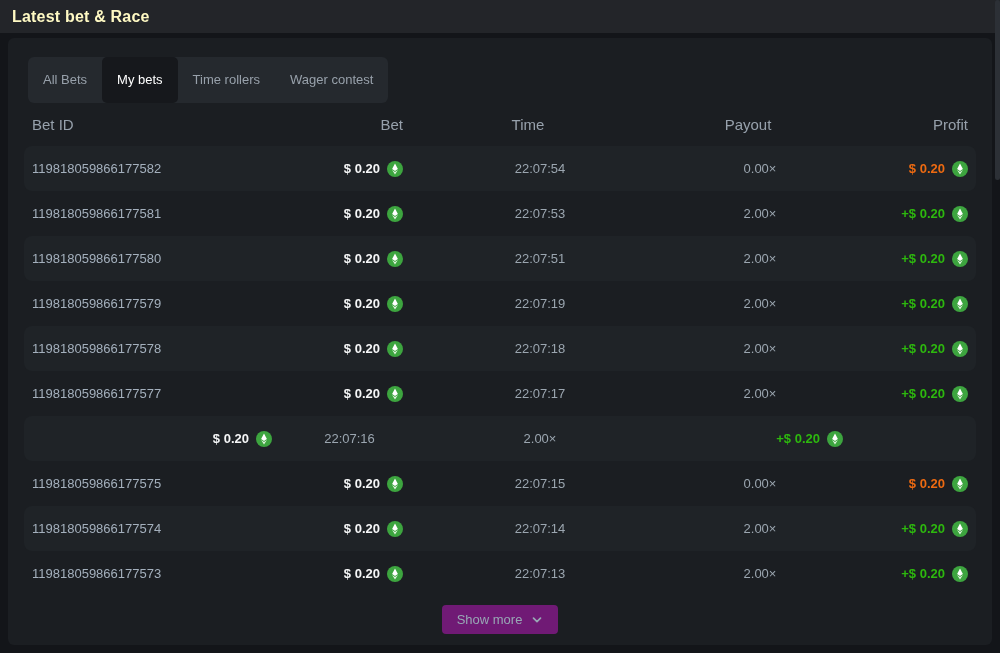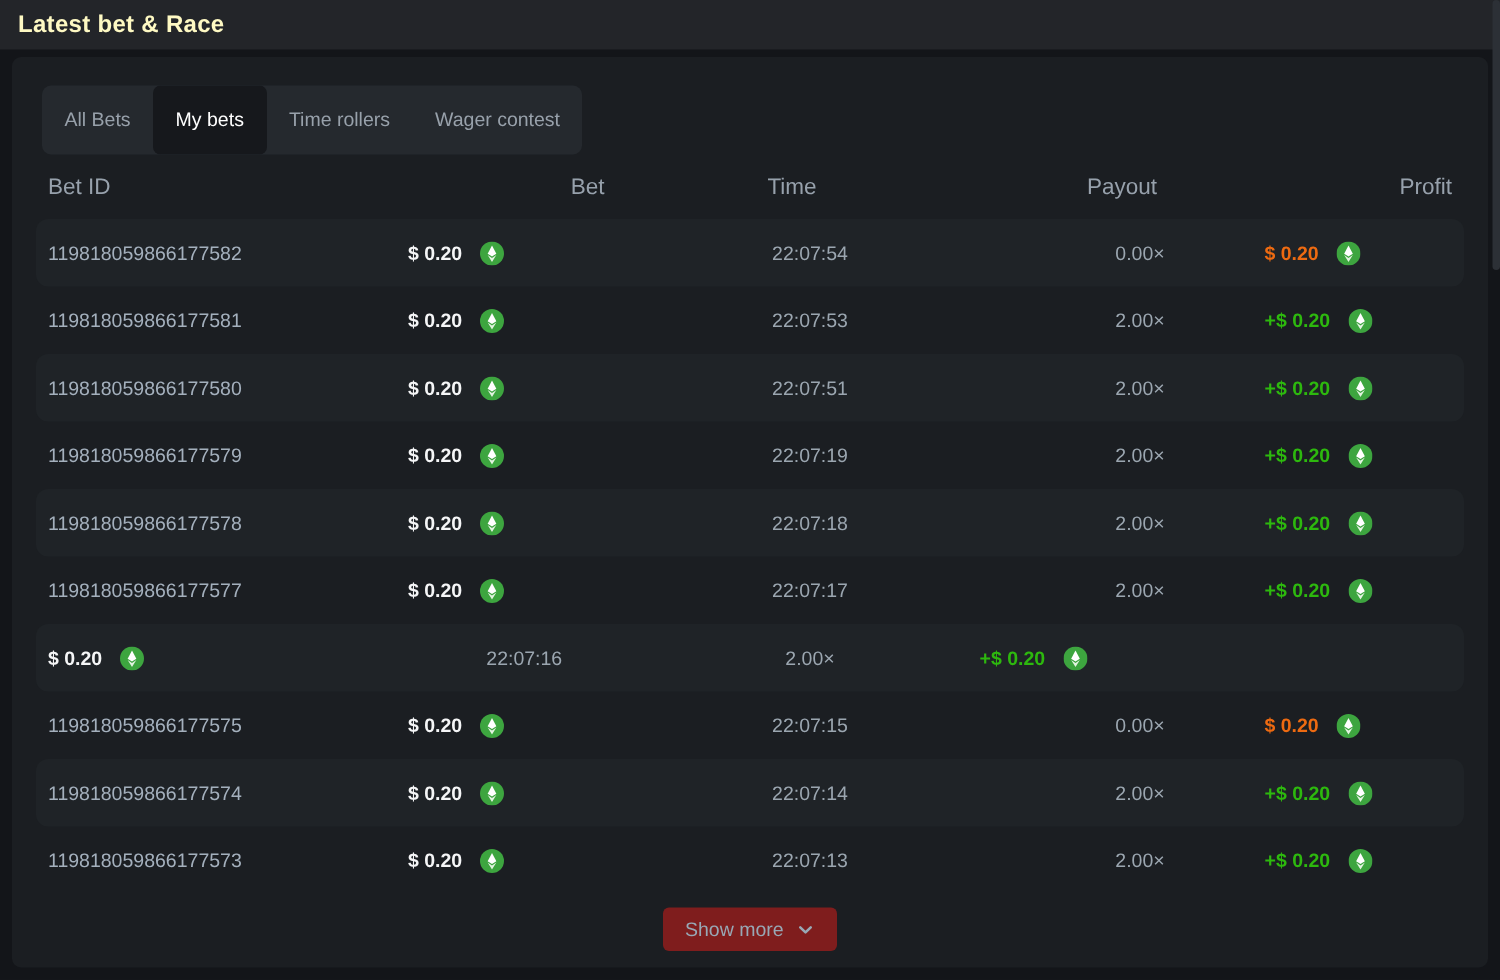--- a/index.html
+++ b/index.html
@@ -69,32 +69,32 @@
     border-radius:8px;
     cursor:pointer;
   }
   .tbody .row:nth-child(odd){ background:#1f2327; }
   .c-left  { text-align:left; }
   .c-right { text-align:right; }
   .c-center{ text-align:center; }
   .cell-id   { color:#a4b0bd; }
   .cell-time, .cell-payout { color:#9ba6b0;padding-left:24px; }
   .cell-bet, .cell-profit{
-    display:flex; align-items:center;
-    gap:12px; font-weight:700;
+    display:flex; justify-content:flex-end; align-items:center;
+    gap:7px; font-weight:700;
   }
   .cell-bet { color:#f5f6f7; }
   .profit-win  { color:var(--win-color); }
   .profit-loss { color:var(--loss-color); }
   .coin{ width:16px; height:16px; flex:0 0 16px; display:block; }
   
   .show-more-wrap{ text-align:center; margin-top:9px; }
   .show-more{
     display:inline-flex; align-items:center; gap:9px;
-    background:#7f1d1d;
+    background:#701a75;
     border:none; border-radius:4px;
     color:#98a8b5;
     font-size:13px; font-family:inherit;
     padding:7px 15px;
     cursor:pointer;
   }
   .chev{ display:block; }
   
   .scrollbar{
     position:absolute; right:0; top:0;

